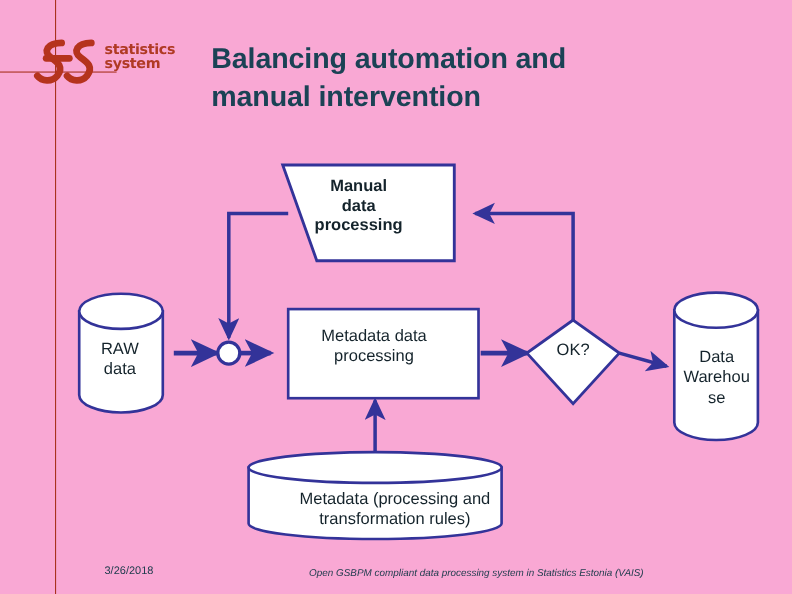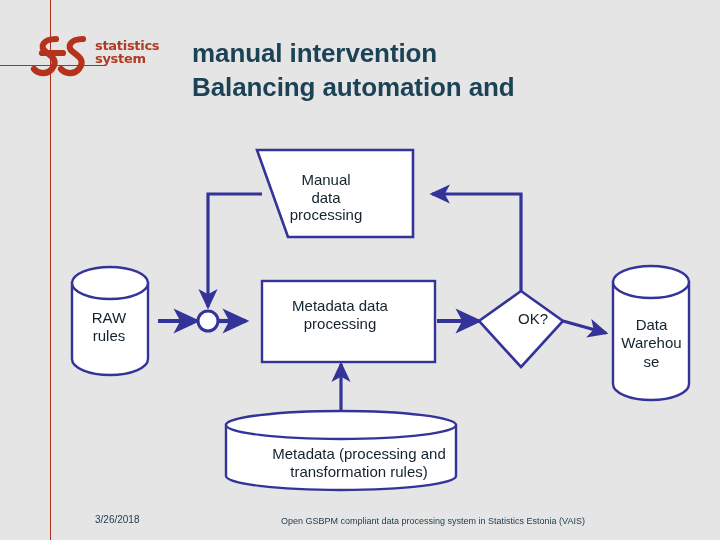--- a/index.html
+++ b/index.html
@@ -4,21 +4,21 @@
 <style>
   html, body {
     margin: 0;
     padding: 0;
     background: #ffffff;
   }
   #slide {
     position: relative;
     width: 720px;
     height: 540px;
-    background: #e5e5e5;
+    background: #f9a8d4;
     overflow: hidden;
     font-family: "Liberation Sans", sans-serif;
   }
 
   
   .rule-v {
     position: absolute;
     left: 50px;
     top: 0;
     width: 1px;
@@ -83,41 +83,42 @@
   }
   .shape-label {
     position: absolute;
     color: #14232b;
     font-size: 15px;
     line-height: 1.18;
     text-align: center;
     white-space: pre-line;
   }
   .lbl-raw      { left: 63px;  top: 309px; width: 92px; }
-  .lbl-manual   { left: 262px; top: 171px; width: 128px; }
+  .lbl-manual   { left: 262px; top: 161px; width: 128px; font-weight: bold; }
   .lbl-auto     { left: 252px; top: 297px; width: 176px; }
-  .lbl-ok       { left: 488px; top: 310px; width: 90px;  font-size: 15px; }
+  .lbl-ok       { left: 476px; top: 310px; width: 90px;  font-size: 15px; }
   .lbl-dw       { left: 602px; top: 316px; width: 99px;  line-height: 1.22; }
   .lbl-meta     { left: 214px; top: 445px; width: 290px; }
 
   
   .footer-date {
     position: absolute;
     left: 95px;
     top: 514px;
     color: #1b3a4b;
     font-size: 10px;
   }
   .footer-text {
     position: absolute;
     left: 281px;
     top: 516px;
     color: #1b3a4b;
     font-size: 9px;
     white-space: nowrap;
+    font-style: italic;
   }
 </style>
 </head>
 <body>
 
 <div id="slide">
 
   <div class="rule-v"></div>
   <div class="rule-h"></div>
 
@@ -129,22 +130,22 @@
         <path d="M15 20 L36 20"></path>
       </g>
     </svg>
     <div class="logo-word">
       <span>statistics</span>
       <span>system</span>
     </div>
   </div>
 
   <div class="title">
+    <div>Balancing automation and</div>
     <div>manual intervention</div>
-    <div>Balancing automation and</div>
   </div>
 
   <svg id="diagram" viewBox="0 0 720 540">
     <defs>
       <marker id="arrow" markerWidth="7" markerHeight="7" refX="5.6" refY="3" orient="auto">
         <path d="M0,0 L6.4,3 L0,6 L1.6,3 Z" fill="#333399"></path>
       </marker>
     </defs>
 
     <g stroke="#333399" fill="none" stroke-width="4.2">
@@ -185,21 +186,21 @@
       <ellipse cx="651" cy="282" rx="38" ry="16" fill="#fff" stroke="#333399" stroke-width="2.4"></ellipse>
     </g>
 
     <g>
       <path d="M226,425 L226,476 A115,14 0 0 0 456,476 L456,425 Z" fill="#fff" stroke="#333399" stroke-width="2.4"></path>
       <ellipse cx="341" cy="425" rx="115" ry="14" fill="#fff" stroke="#333399" stroke-width="2.4"></ellipse>
     </g>
   </svg>
 
   <div class="shape-label lbl-raw">RAW
-rules</div>
+data</div>
   <div class="shape-label lbl-manual">Manual
 data
 processing</div>
   <div class="shape-label lbl-auto">Metadata data
 processing</div>
   <div class="shape-label lbl-ok">OK?</div>
   <div class="shape-label lbl-dw">Data
 Warehou
 se</div>
   <div class="shape-label lbl-meta">Metadata (processing and

